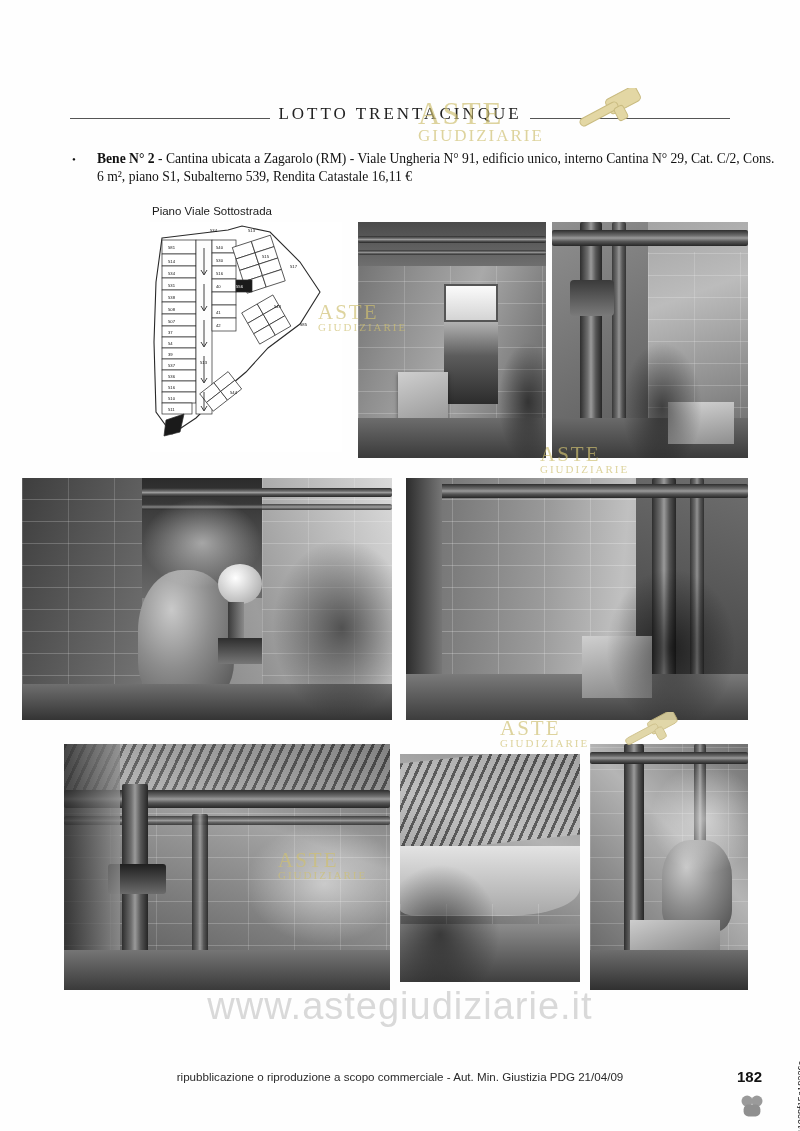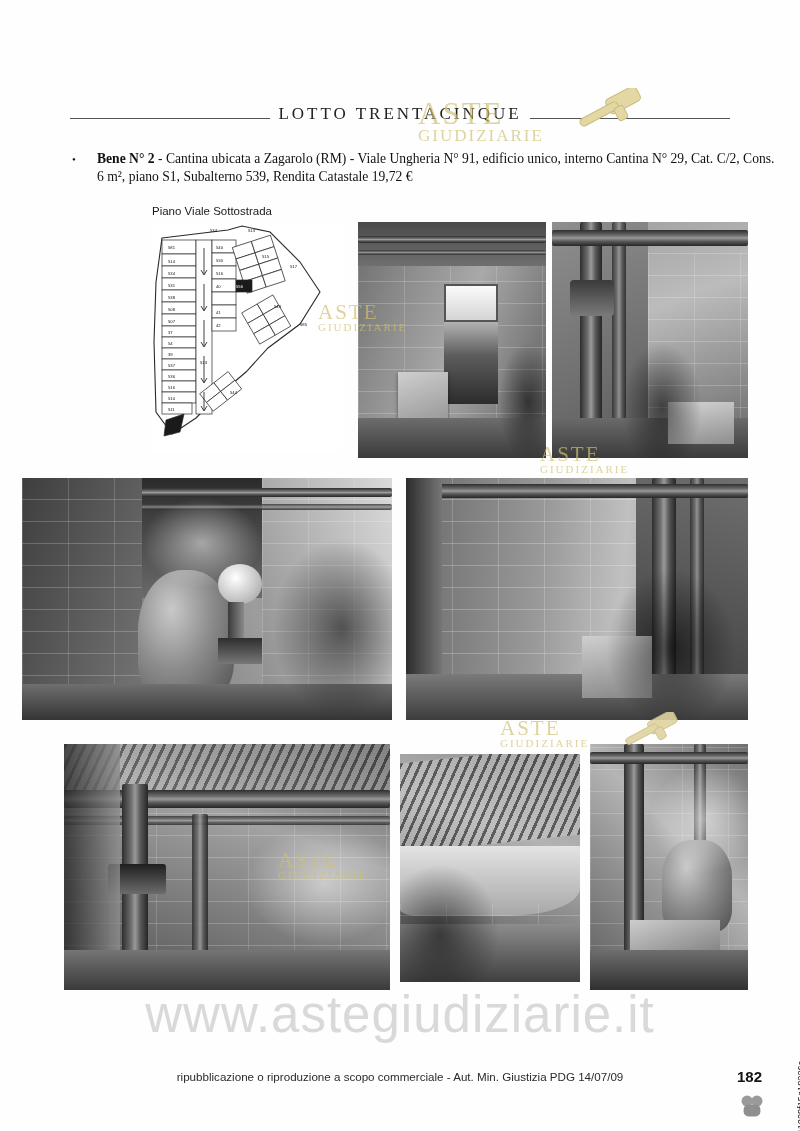--- a/index.html
+++ b/index.html
@@ -180,21 +180,21 @@
     pointer-events: none;
   }
 
   .wm-url {
     position: absolute;
     left: 0;
     width: 800px;
     text-align: center;
     top: 985px;
     font-family: "Liberation Sans", sans-serif;
-    font-size: 51px;
+    font-size: 38px;
     letter-spacing: 1px;
     color: #d5d5d5;
     opacity: .9;
     pointer-events: none;
   }
 
   
   .side-sign {
     position: absolute;
     right: 4px;
@@ -261,21 +261,21 @@
     <g fill="#e3d7a4" stroke="#c9bb80" stroke-width="1">
       <rect x="46" y="4" width="34" height="16" rx="4" transform="rotate(-28 63 12)"></rect>
       <rect x="18" y="22" width="42" height="8" rx="4" transform="rotate(-28 39 26)"></rect>
       <rect x="56" y="18" width="10" height="14" rx="3" transform="rotate(-28 61 25)"></rect>
     </g>
   </svg>
 
   <div class="bene-block">
     <span class="bene-bullet">•</span>
     <div class="bene-text">
-      <b>Bene N° 2</b><span> - </span><span>Cantina ubicata a Zagarolo (RM) - Viale Ungheria N° 91, edificio unico, interno Cantina N° 29, Cat. C/2, Cons. 6 m², piano S1, Subalterno 539, Rendita Catastale 19,72 €</span>
+      <b>Bene N° 2</b><span> - </span><span>Cantina ubicata a Zagarolo (RM) - Viale Ungheria N° 91, edificio unico, interno Cantina N° 29, Cat. C/2, Cons. 6 m², piano S1, Subalterno 539, Rendita Catastale 16,11 €</span>
     </div>
   </div>
 
   <div class="plan-caption">Piano Viale Sottostrada</div>
 
   <div class="plan">
     <svg width="192" height="230" viewBox="0 0 192 230">
       <g stroke="#2a2a2a" stroke-width="0.7" fill="#ffffff">
 
         <polygon points="12,16 78,8 92,4 120,10 150,40 170,70 150,102 118,126 96,150 70,172 46,196 22,212 6,190 4,120 6,60" fill="#ffffff" stroke="#2a2a2a" stroke-width="1.1"></polygon>
@@ -499,21 +499,21 @@
   <div class="wm wm-small" style="left:278px; top:848px;">
     <div class="line1">ASTE</div>
     <div class="line2">GIUDIZIARIE</div>
   </div>
 
   <div class="wm-url">www.astegiudiziarie.it</div>
 
   <div class="side-sign">Firmato Da: ANTONELLO AMICONE Emesso Da: ARUBAPEC EU QUALIFIED CERTIFICATES CA G1 Serial#: 690e6598893350282a11028f15a18226c</div>
 
   <div class="footer">
-    <div>ripubblicazione o riproduzione a scopo commerciale - Aut. Min. Giustizia PDG 14/07/09</div>
+    <div>ripubblicazione o riproduzione a scopo commerciale - Aut. Min. Giustizia PDG 21/04/09</div>
   </div>
   <div class="page-number">182</div>
   <svg class="footer-logo" viewBox="0 0 40 40">
     <circle cx="13" cy="13" r="8" fill="#9a9a9a"></circle>
     <circle cx="27" cy="13" r="8" fill="#9a9a9a"></circle>
     <rect x="8" y="18" width="24" height="17" rx="7" fill="#8f8f8f"></rect>
   </svg>
 
 </div>
 

